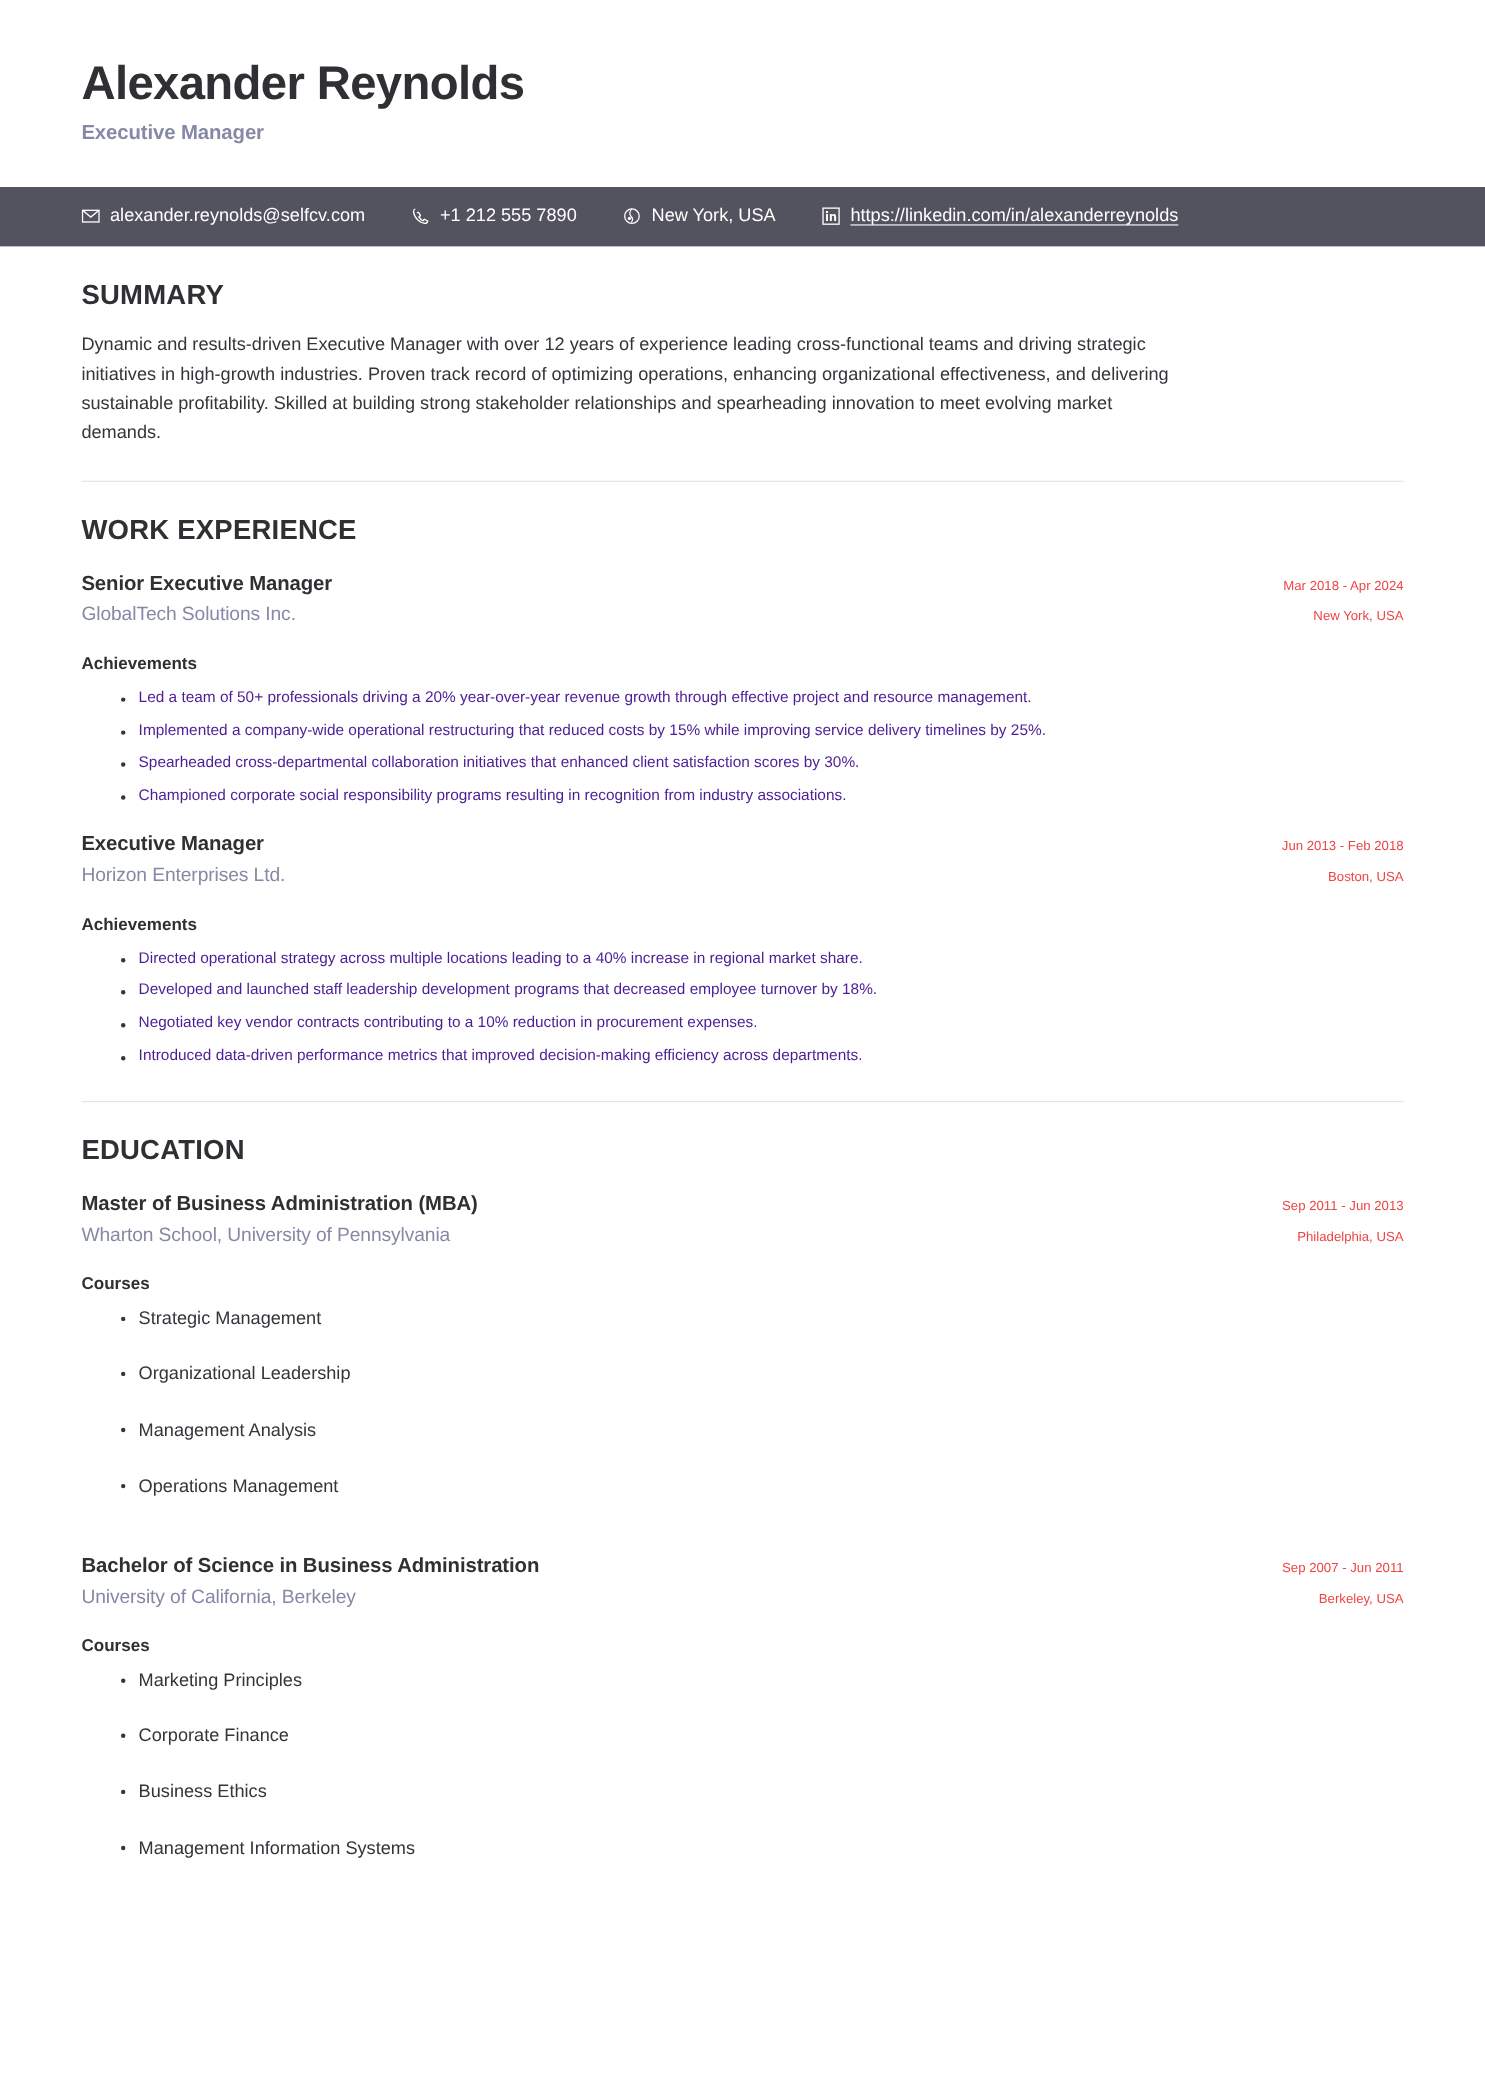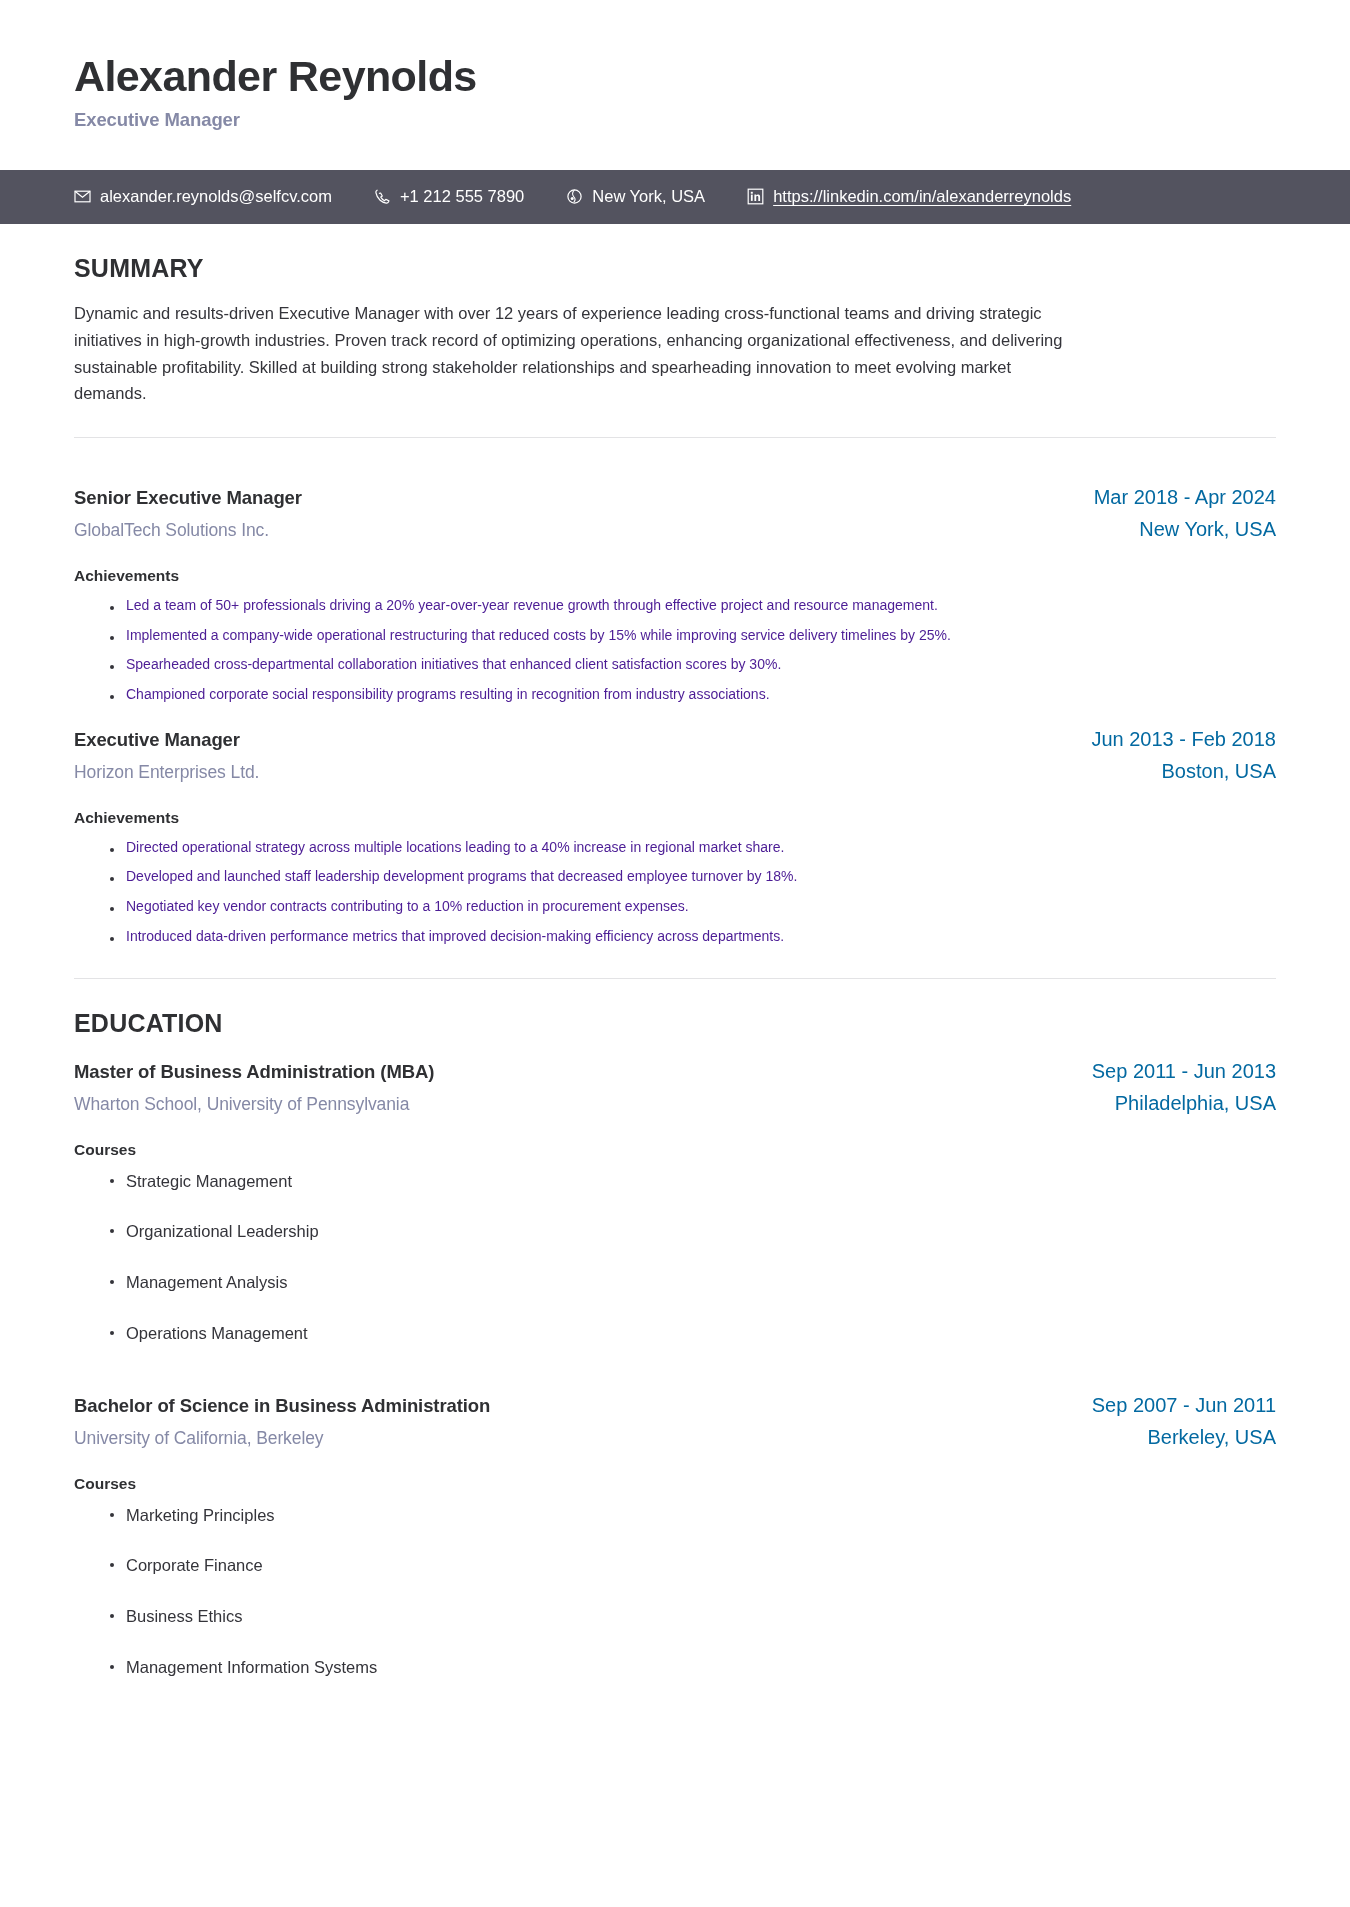--- a/index.html
+++ b/index.html
@@ -133,22 +133,22 @@
   }
 
   .entry-org {
     font-size: 17.5px;
     color: #8589a6;
     margin-top: 7px;
     letter-spacing: -0.1px;
   }
 
   .entry-meta {
-    font-size: 20px;
-    color: #0369a1;
+    font-size: 12px;
+    color: #ef4444;
     text-align: right;
     white-space: nowrap;
   }
 
   .entry-meta.loc { margin-top: 9px; }
 
   .sub-label {
     font-size: 15.5px;
     font-weight: 700;
     color: #2f3033;
@@ -272,20 +272,21 @@
     <div class="section-inner">
       <div class="section-title">SUMMARY</div>
       <div class="summary-text">Dynamic and results-driven Executive Manager with over 12 years of experience leading cross-functional teams and driving strategic initiatives in high-growth industries. Proven track record of optimizing operations, enhancing organizational effectiveness, and delivering sustainable profitability. Skilled at building strong stakeholder relationships and spearheading innovation to meet evolving market demands.</div>
     </div>
   </div>
 
   <div class="divider"></div>
 
   <div class="section">
     <div class="section-inner">
+      <div class="section-title">WORK EXPERIENCE</div>
 
       <div class="entry">
         <div class="entry-row">
           <div class="entry-title">Senior Executive Manager</div>
           <div class="entry-meta">Mar 2018 - Apr 2024</div>
         </div>
         <div class="entry-row">
           <div class="entry-org">GlobalTech Solutions Inc.</div>
           <div class="entry-meta loc">New York, USA</div>
         </div>

